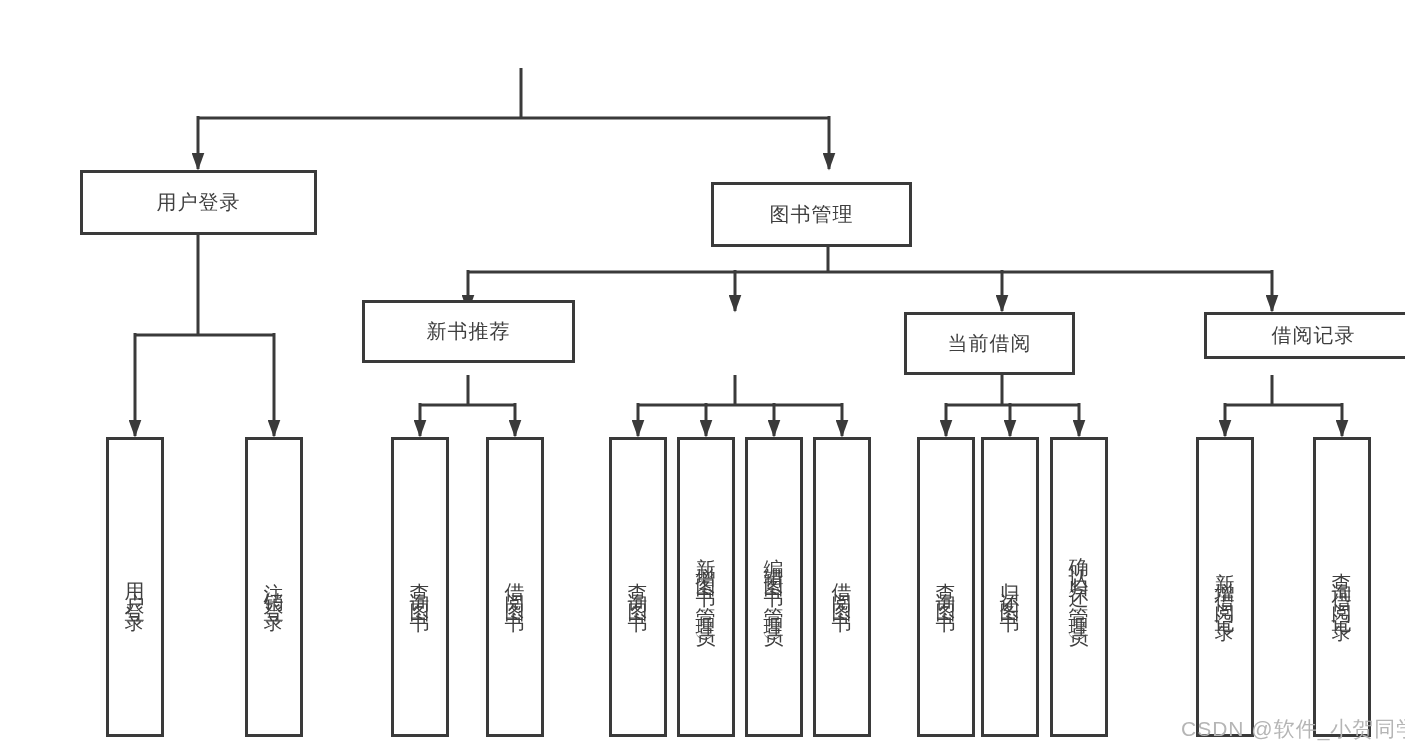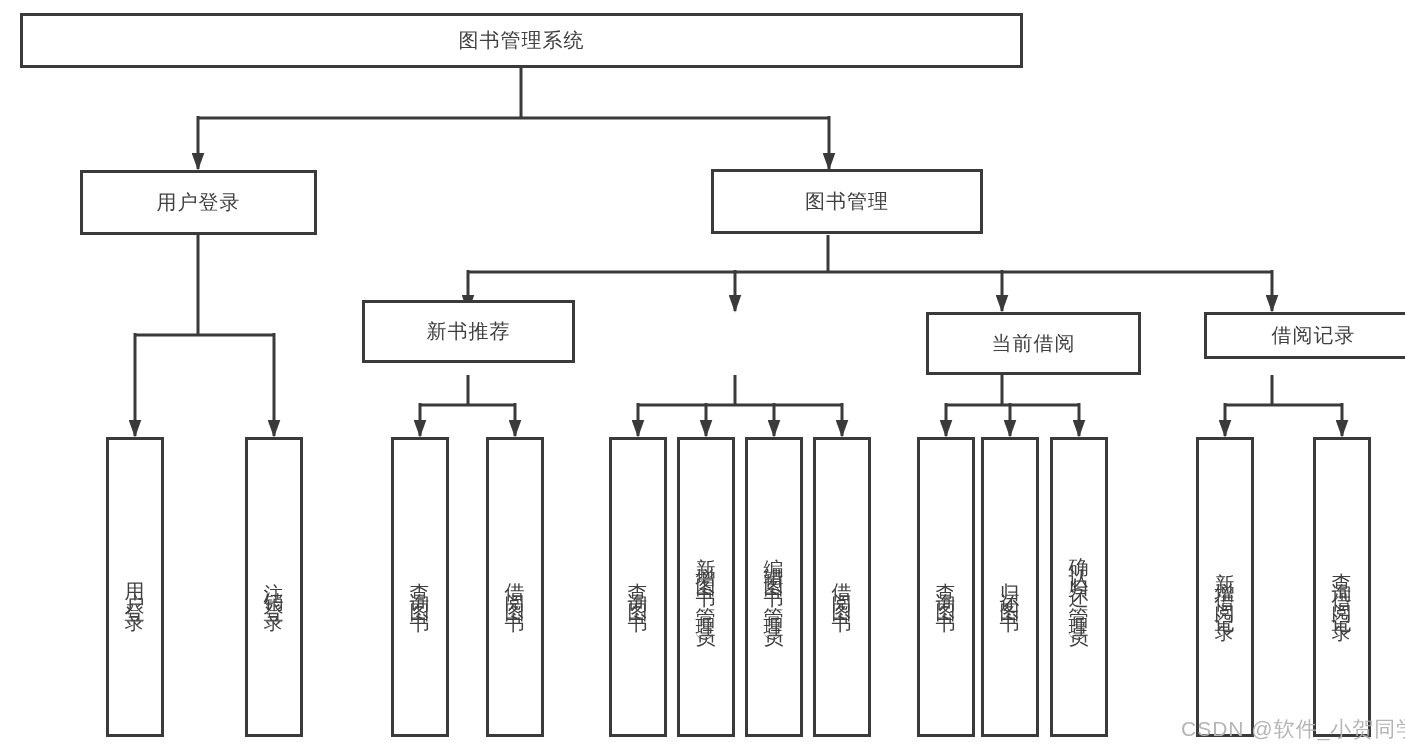--- a/index.html
+++ b/index.html
@@ -92,35 +92,32 @@
       <line x1="946" y1="403" x2="946" y2="436" marker-end="url(#arrow)"></line>
       <line x1="1010" y1="403" x2="1010" y2="436" marker-end="url(#arrow)"></line>
       <line x1="1079" y1="403" x2="1079" y2="436" marker-end="url(#arrow)"></line>
 
       <path d="M1272,375 V406 M1225,405 H1342"></path>
       <line x1="1225" y1="403" x2="1225" y2="436" marker-end="url(#arrow)"></line>
       <line x1="1342" y1="403" x2="1342" y2="436" marker-end="url(#arrow)"></line>
     </g>
   </svg>
 
-  <div class="box" style="left:20px;top:13px;width:1003px;height:55px">
-    <span class="h-label">图书管理系统</span>
-  </div>
 
   <div class="box" style="left:80px;top:170px;width:237px;height:65px">
     <span class="h-label">用户登录</span>
   </div>
-  <div class="box" style="left:711px;top:169px;width:272px;height:65px">
+  <div class="box" style="left:711px;top:182px;width:201px;height:65px">
     <span class="h-label">图书管理</span>
   </div>
 
   <div class="box" style="left:362px;top:300px;width:213px;height:63px">
     <span class="h-label">新书推荐</span>
   </div>
-  <div class="box" style="left:926px;top:312px;width:215px;height:63px">
+  <div class="box" style="left:904px;top:312px;width:171px;height:63px">
     <span class="h-label">当前借阅</span>
   </div>
   <div class="box" style="left:1204px;top:312px;width:219px;height:47px">
     <span class="h-label">借阅记录</span>
   </div>
 
   <div class="box" style="left:106px;top:437px;width:58px;height:300px">
     <span class="v-label">用户登录</span>
   </div>
   <div class="box" style="left:245px;top:437px;width:58px;height:300px">

